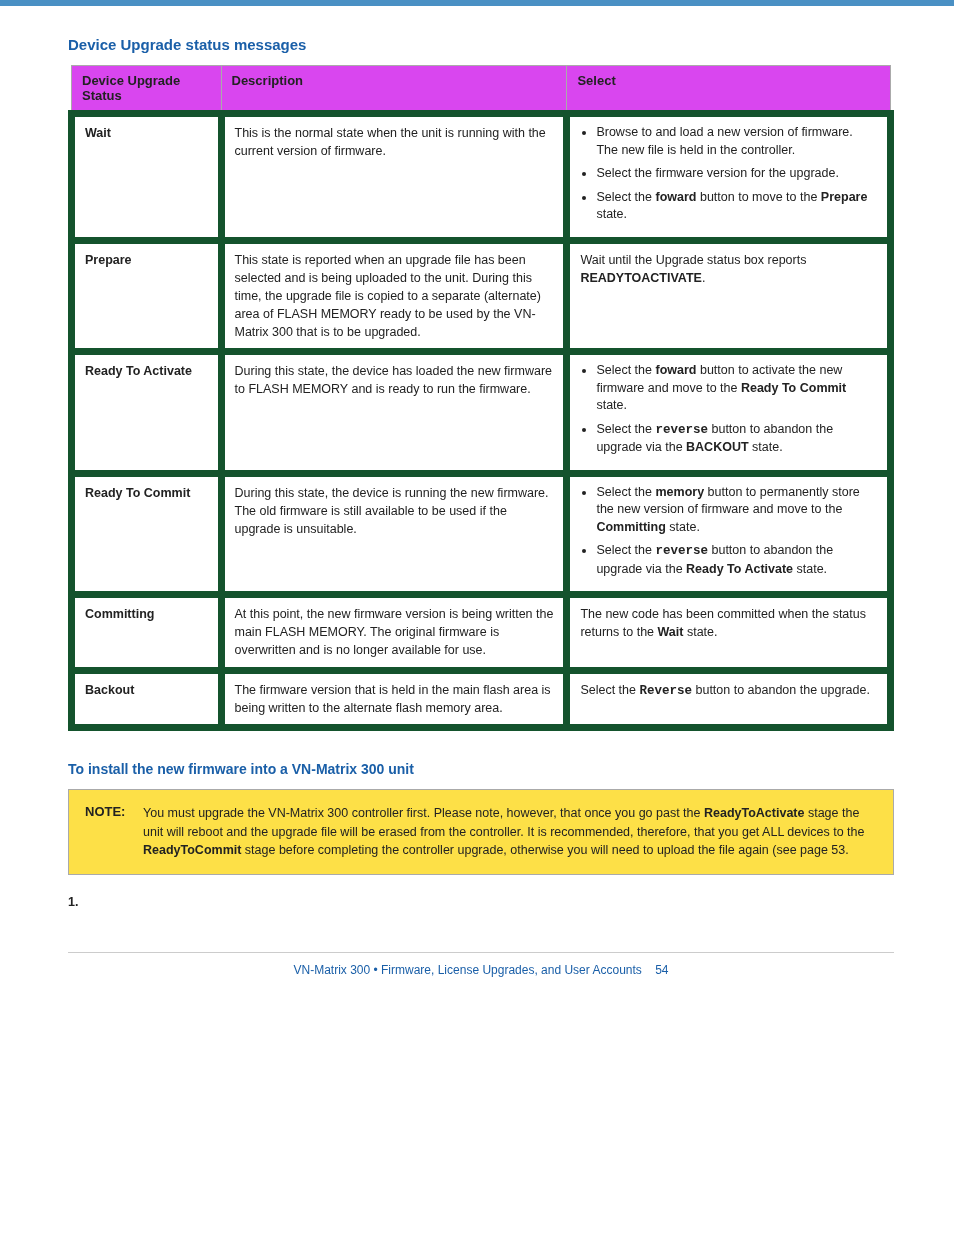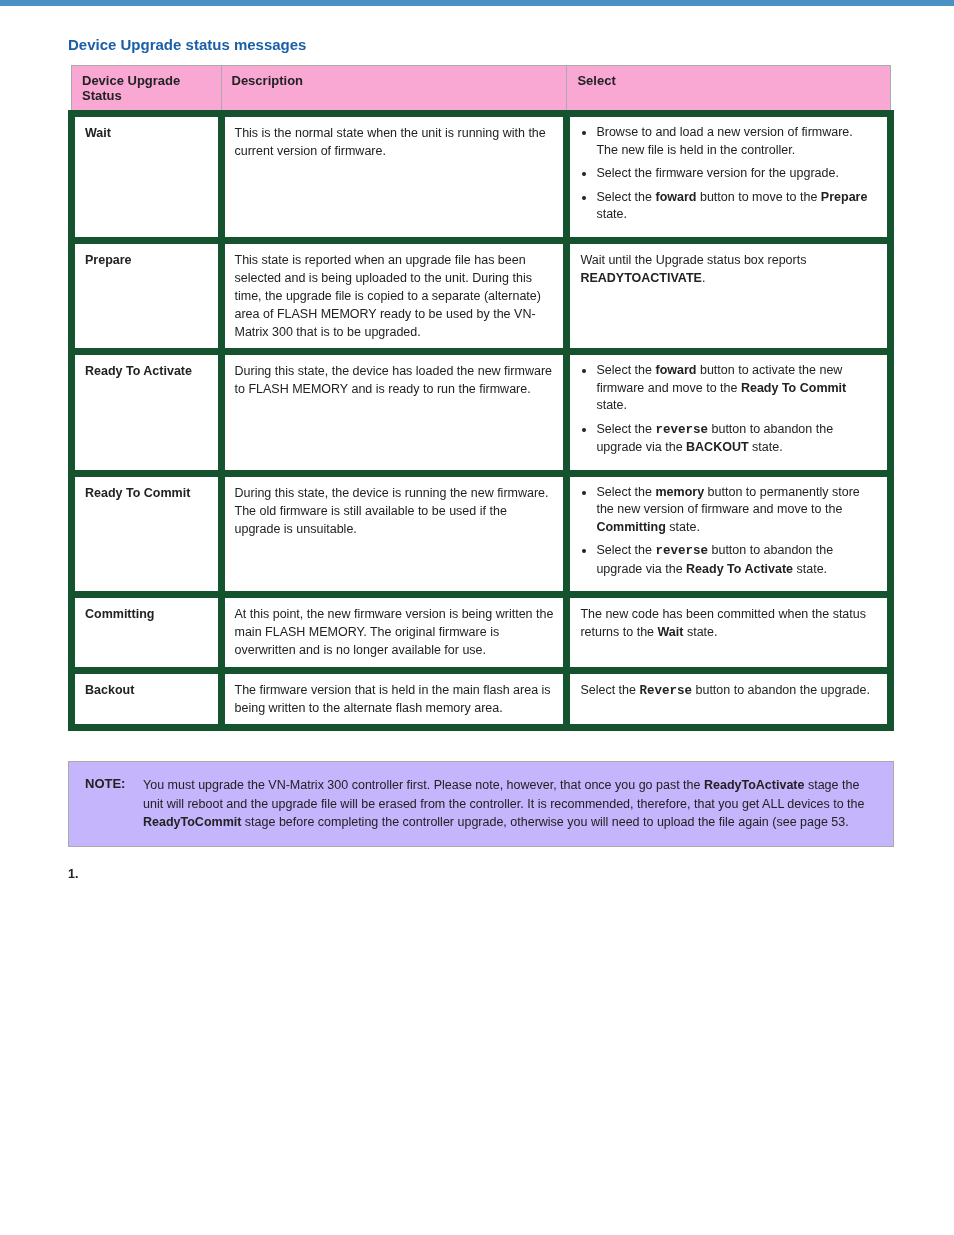--- a/index.html
+++ b/index.html
@@ -24,21 +24,21 @@
       font-size: 15px;
       font-weight: bold;
       margin-bottom: 12px;
     }
     table {
       width: 100%;
       border-collapse: collapse;
       margin-bottom: 30px;
     }
     th {
-      background: #f9a8d4;
+      background: #d946ef;
       font-weight: bold;
       font-size: 13px;
       text-align: left;
       padding: 7px 10px;
       border: 1px solid #aaa;
       vertical-align: top;
     }
     td {
       border: 7px solid #14532d;
       padding: 7px 10px;
@@ -76,21 +76,21 @@
       font-size: 14px;
       font-weight: bold;
       margin-bottom: 12px;
     }
     .note-box {
       border: 1px solid #aaa;
       padding: 14px 16px;
       margin-bottom: 18px;
       display: flex;
       gap: 14px;
-      background: #c4b5fd;
+      background: #fde047;
     }
     .note-label {
       font-weight: bold;
       font-size: 13px;
       white-space: nowrap;
       min-width: 44px;
     }
     .note-text {
       font-size: 12.5px;
       line-height: 1.5;
@@ -186,28 +186,32 @@
 
       <tr>
         <td class="status-col"><b>Backout</b></td>
         <td class="desc-col">The firmware version that is held in the main flash area is being written to the alternate flash memory area.</td>
         <td class="action-col">Select the <b class="bold-mono">Reverse</b> button to abandon the upgrade.</td>
       </tr>
 
     </tbody>
   </table>
 
+  <div class="subsection-title">To install the new firmware into a VN-Matrix 300 unit</div>
 
   <div class="note-box">
     <div class="note-label">NOTE:</div>
     <div class="note-text">
       You must upgrade the VN-Matrix 300 controller first. Please note, however, that once you go past the <b>ReadyToActivate</b> stage the unit will reboot and the upgrade file will be erased from the controller. It is recommended, therefore, that you get ALL devices to the <b>ReadyToCommit</b> stage before completing the controller upgrade, otherwise you will need to upload the file again (see page 53.
     </div>
   </div>
 
   <ol class="step-list">
     <li>
       <span class="step-num">1.</span>
     </li>
   </ol>
 
+  <div class="footer">
+    <span>VN-Matrix 300 • Firmware, License Upgrades, and User Accounts</span>&nbsp;&nbsp;&nbsp;&nbsp;<span>54</span>
+  </div>
 
 </div>
 
 </body></html>

